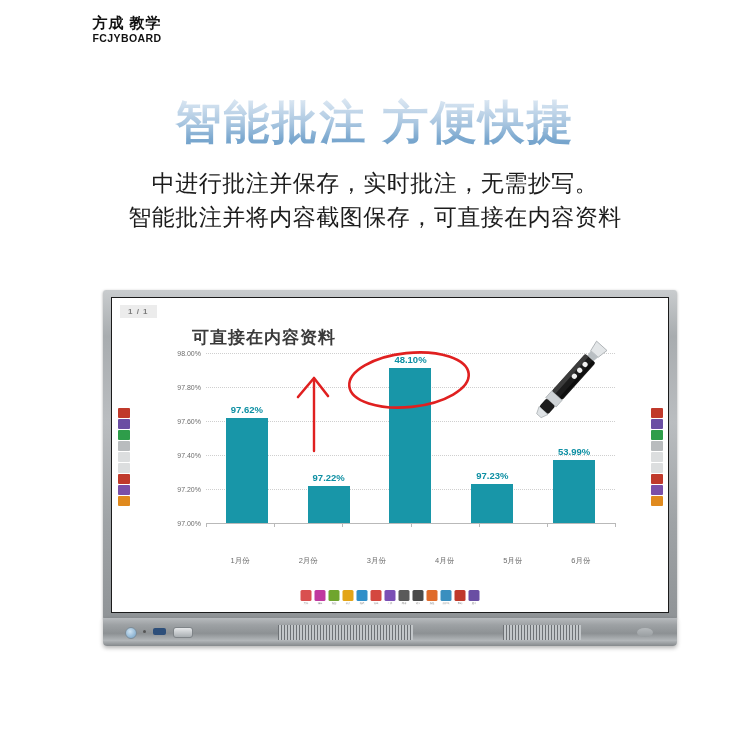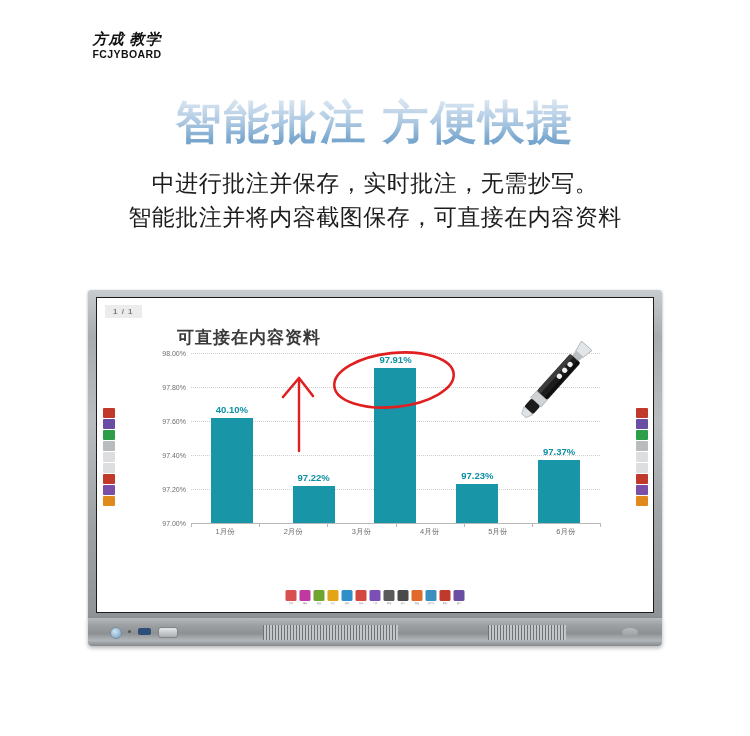--- a/index.html
+++ b/index.html
@@ -6,41 +6,41 @@
   body{
     width:750px;height:736px;background:#ffffff;
     font-family:"Liberation Sans","DejaVu Sans",sans-serif;
     overflow:hidden;position:relative;
   }
 
   
   .logo-block{position:absolute;left:62px;top:14px;width:130px;height:76px;text-align:center;}
   .logo-mark{position:relative;width:56px;height:52px;margin:0 auto;}
   .logo-mark svg{display:block;}
-  .logo-cn{font-size:15px;font-weight:bold;color:#111;letter-spacing:1px;line-height:16px;margin-top:17px;font-style:italic;}
+  .logo-cn{font-size:15px;font-weight:bold;color:#111;letter-spacing:1px;line-height:16px;margin-top:1px;}
   .logo-en{font-size:10.5px;font-weight:bold;color:#111;letter-spacing:0.4px;line-height:12px;margin-top:1px;}
 
   
   .headline{
     position:absolute;left:0;top:92px;width:750px;text-align:center;
     font-size:46px;font-weight:bold;line-height:60px;letter-spacing:2px;
     background:linear-gradient(180deg,#e9f0f7 0%,#cfdfee 22%,#a9c6e0 52%,#7ba8cf 78%,#6b9cc7 100%);
     -webkit-background-clip:text;background-clip:text;
     -webkit-text-fill-color:transparent;color:transparent;
     white-space:nowrap;
   }
 
   
   .subtitle{
     position:absolute;left:45px;top:166px;width:660px;text-align:center;
     font-size:23px;color:#1c1c1c;line-height:34px;letter-spacing:0.5px;
   }
 
   
-  .device{position:absolute;left:88px;top:290px;width:574px;height:360px;}
+  .device{position:absolute;left:103px;top:290px;width:574px;height:360px;}
 
   .bezel{
     position:absolute;left:0;top:0;width:574px;height:330px;
     border-radius:3px;
     background:linear-gradient(180deg,#c9ccce 0%,#a8acaf 14%,#babdc0 40%,#9fa3a6 70%,#8f9396 100%);
     box-shadow:0 1px 3px rgba(0,0,0,.35);
     padding:0;box-sizing:border-box;
   }
   .bezel-inner{
     position:absolute;left:8px;top:7px;width:558px;height:316px;
@@ -70,21 +70,21 @@
   .grid{position:absolute;left:42px;top:0;right:4px;height:170px;}
   .gridline{position:absolute;left:0;right:0;height:0;border-top:1px dotted #cfcfcf;}
   .axis-base{position:absolute;left:42px;right:4px;top:170px;height:1px;background:#b9b9b9;}
   .tickmark{position:absolute;top:170px;width:1px;height:4px;background:#b9b9b9;}
 
   .bars{position:absolute;left:42px;top:0;right:4px;height:170px;display:flex;align-items:flex-end;}
   .bar-col{flex:1;display:flex;flex-direction:column;align-items:center;justify-content:flex-end;height:100%;position:relative;}
   .bar-val{font-size:9.5px;font-weight:bold;color:#0d8fa3;margin-bottom:3px;white-space:nowrap;}
   .bar{width:42px;background:#1896a8;}
   .xlabels{position:absolute;left:42px;right:4px;top:174px;display:flex;}
-  .xlab{flex:1;text-align:center;font-size:7.5px;color:#6d6d6d;}
+  .xlab{flex:1;text-align:center;font-size:7.5px;color:#6d6d6d;margin-top:29px;}
 
   
   .anno{position:absolute;left:0;top:0;width:470px;height:262px;pointer-events:none;}
 
   
   .pen{position:absolute;left:352px;top:4px;width:110px;height:100px;}
 
   
   .dock{position:absolute;left:50%;transform:translateX(-50%);bottom:6px;display:flex;gap:3px;align-items:flex-end;}
   .dock-item{width:11px;text-align:center;}
@@ -170,37 +170,37 @@
               <div class="gridline" style="top: 0px;"></div>
               <div class="gridline" style="top: 34px;"></div>
               <div class="gridline" style="top: 68px;"></div>
               <div class="gridline" style="top: 102px;"></div>
               <div class="gridline" style="top: 136px;"></div>
               <div class="gridline" style="top: 170px;"></div>
             </div>
           <div class="axis-base"></div>
           <div class="bars" id="bars">
               <div class="bar-col">
-                <div class="bar-val" style="color: rgb(13, 143, 163);">40.10%</div>
+                <div class="bar-val" style="color: rgb(13, 143, 163);">97.62%</div>
                 <div class="bar" style="height: 105.4px; background: rgb(24, 150, 168);"></div>
               </div>
               <div class="bar-col">
                 <div class="bar-val" style="color: rgb(13, 143, 163);">97.22%</div>
                 <div class="bar" style="height: 37.4px; background: rgb(24, 150, 168);"></div>
               </div>
               <div class="bar-col">
-                <div class="bar-val" style="color: rgb(13, 143, 163);">97.91%</div>
+                <div class="bar-val" style="color: rgb(13, 143, 163);">48.10%</div>
                 <div class="bar" style="height: 154.7px; background: rgb(24, 150, 168);"></div>
               </div>
               <div class="bar-col">
                 <div class="bar-val" style="color: rgb(13, 143, 163);">97.23%</div>
                 <div class="bar" style="height: 39.1px; background: rgb(24, 150, 168);"></div>
               </div>
               <div class="bar-col">
-                <div class="bar-val" style="color: rgb(13, 143, 163);">97.37%</div>
+                <div class="bar-val" style="color: rgb(13, 143, 163);">53.99%</div>
                 <div class="bar" style="height: 62.9px; background: rgb(24, 150, 168);"></div>
               </div>
             </div>
           <div class="xlabels" id="xlabels">
               <div class="xlab">1月份</div>
               <div class="xlab">2月份</div>
               <div class="xlab">3月份</div>
               <div class="xlab">4月份</div>
               <div class="xlab">5月份</div>
               <div class="xlab">6月份</div>

